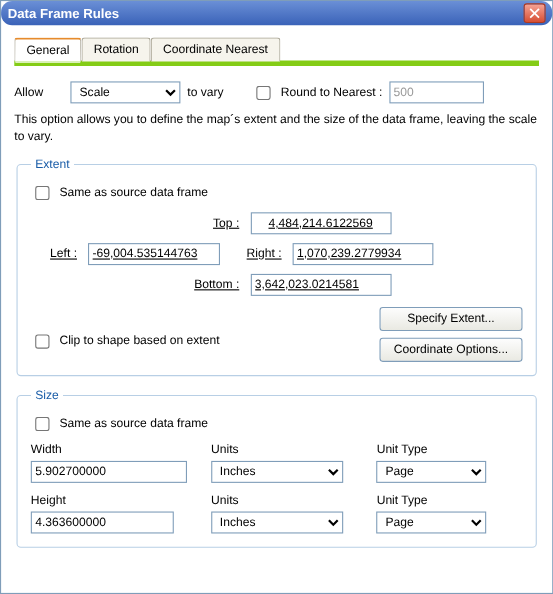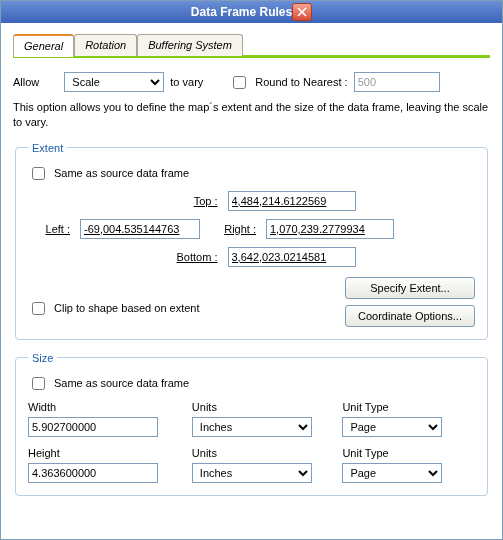--- a/index.html
+++ b/index.html
@@ -1,22 +1,22 @@
 <!DOCTYPE html>
 <html><head>
 <meta charset="utf-8">
 <style>
   * { box-sizing: border-box; font-family: Tahoma, Verdana, sans-serif; font-size: 11px; }
   html, body { margin: 0; padding: 0; background: #fff; }
   .window { width: 503px; height: 540px; background: #fff; position: relative; border: 1px solid #7f9db9; }
-  .titlebar { height: 22px; background: linear-gradient(to bottom, #6a8fd6, #3a62b8); display: flex; align-items: center; padding: 0 6px; justify-content: center; }
+  .titlebar { height: 22px; background: linear-gradient(to bottom, #6a8fd6, #3a62b8); display: flex; align-items: center; padding: 0 6px; justify-content: space-between; border-radius: 10px; }
   .titlebar .title { color: #fff; font-weight: bold; font-size: 12px; }
   .titlebar .close { width: 20px; height: 18px; background: linear-gradient(to bottom,#f6a394,#d64e33); border: 1px solid #b03a20; border-radius: 3px; display: flex; align-items: center; justify-content: center; color: #fff; }
   .content { padding: 10px 12px; }
-  .tabstrip { display: flex; border-bottom: 3px solid #84cc16; margin-bottom: 14px; font-style: italic; }
+  .tabstrip { display: flex; border-bottom: 5px solid #84cc16; margin-bottom: 14px; }
   .tab { padding: 4px 10px 4px 10px; border: 1px solid #aca899; border-bottom: none; background: #f6f4ec; margin-right: 0; position: relative; top: 1px; cursor: default; border-top-left-radius: 3px; border-top-right-radius: 3px; }
   .tab.active { background: #fff; border-top: 2px solid #e68b2c; padding-top: 4px; top: 1px; z-index: 2; }
   .tab.active::after { content:""; position:absolute; left:0; right:0; bottom:-1px; height:1px; background:#fff; }
   .row { display: flex; align-items: center; margin-bottom: 8px; gap: 6px; flex-wrap: wrap; }
   label { white-space: nowrap; }
   select.selbox, input.textbox { border: 1px solid #7f9db9; padding: 1px 3px; font-size: 11px; height: 20px; background:#fff; }
   select.selbox { height: 20px; }
   input.textbox[readonly] { color: #888; background: #fff; }
   .desc { margin: 4px 0 12px 0; line-height: 1.35; }
   fieldset.group { border: 1px solid #b8cfe5; border-radius: 4px; padding: 10px 12px 12px 12px; margin-bottom: 12px; }
@@ -44,21 +44,21 @@
           <path d="M1 1 L9 9 M9 1 L1 9" stroke="#fff" stroke-width="1.6"></path>
         </svg>
     </div>
   </div>
 
   <div class="content">
 
     <div class="tabstrip">
       <div class="tab active"><span>General</span></div>
       <div class="tab"><span>Rotation</span></div>
-      <div class="tab"><span>Buffering System</span></div>
+      <div class="tab"><span>Coordinate Nearest</span></div>
     </div>
 
     <div class="row">
       <label>Allow</label>
       <select class="selbox" style="width:100px;margin-left:19px;">
         <option>Scale</option>
       </select>
       <label>to vary</label>
       <span style="width:14px;"></span>
       <input type="checkbox" style="">
@@ -72,21 +72,21 @@
       <legend>Extent</legend>
 
       <div class="checkrow">
         <input type="checkbox" style="">
         <label>Same as source data frame</label>
       </div>
 
       <div class="extent-grid">
         <div class="extent-row">
           <label class="extent-lbl" style="width:70px;">Top :</label>
-          <input class="textbox" style="width: 128px;" value="4,484,214.6122569">
+          <input class="textbox" style="width: 128px; text-align: center;" value="4,484,214.6122569">
         </div>
         <div class="extent-row" style="justify-content:flex-start; padding-left:6px;">
           <label class="extent-lbl" style="width:36px;">Left :</label>
           <input class="textbox" style="width: 120px;" value="-69,004.535144763">
           <label class="extent-lbl" style="width:46px;">Right :</label>
           <input class="textbox" style="width: 128px;" value="1,070,239.2779934">
         </div>
         <div class="extent-row">
           <label class="extent-lbl" style="width:70px;">Bottom :</label>
           <input class="textbox" style="width: 128px;" value="3,642,023.0214581">
@@ -109,21 +109,21 @@
       <legend>Size</legend>
 
       <div class="checkrow">
         <input type="checkbox" style="">
         <label>Same as source data frame</label>
       </div>
 
       <div class="size-grid">
         <div class="field-col">
           <div class="lbl">Width</div>
-          <input class="textbox" style="width: 130px;" value="5.902700000">
+          <input class="textbox" style="width: 142px;" value="5.902700000">
         </div>
         <div class="field-col">
           <div class="lbl">Units</div>
           <select class="selbox" style="width:120px;"><option>Inches</option></select>
         </div>
         <div class="field-col">
           <div class="lbl">Unit Type</div>
           <select class="selbox" style="width:100px;"><option>Page</option></select>
         </div>
 

